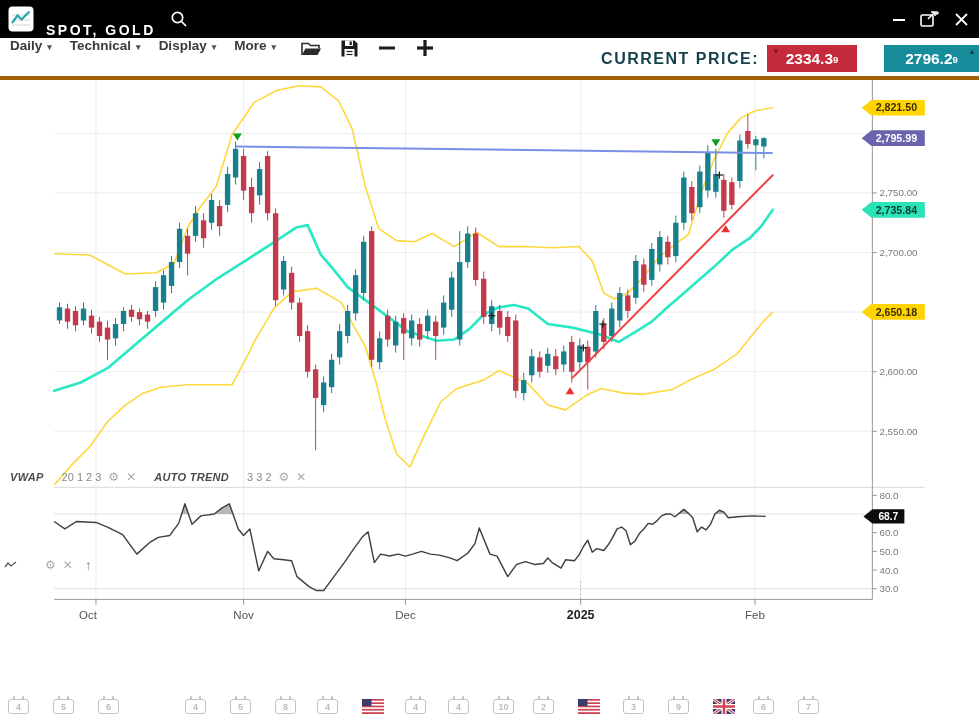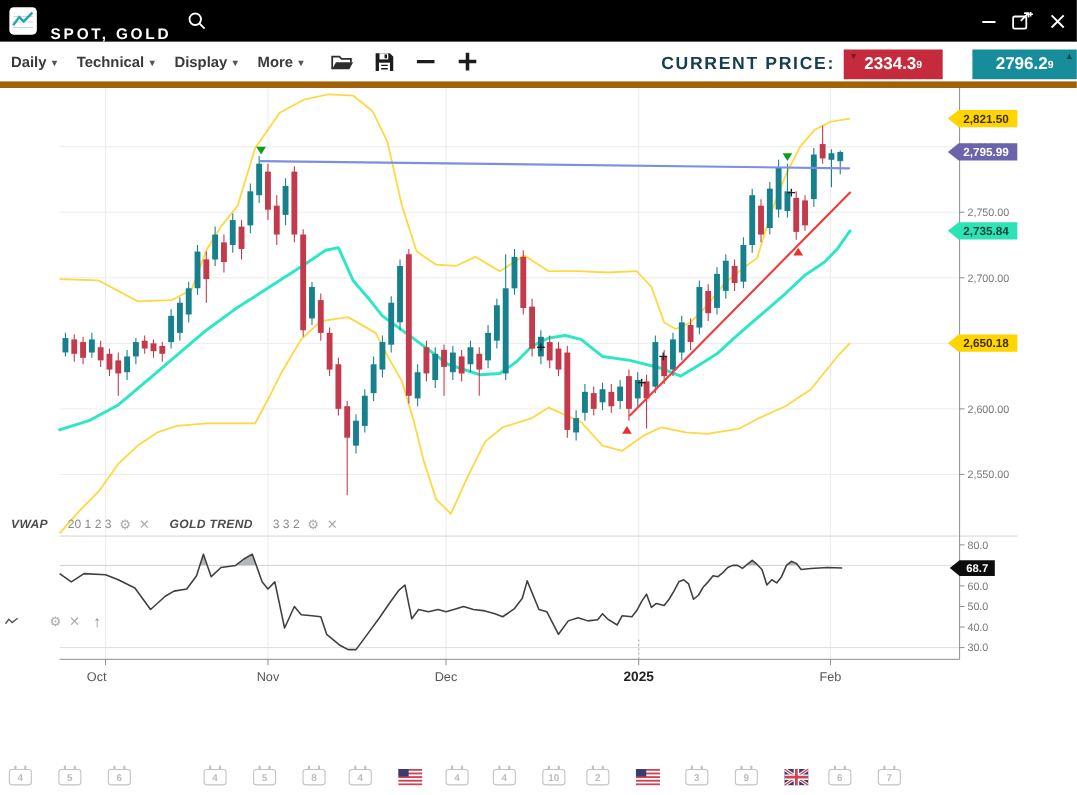--- a/index.html
+++ b/index.html
@@ -9,21 +9,21 @@
   
   .header { position:absolute; top:0; left:0; width:979px; height:38px; background:#000;
     display:flex; align-items:center; }
   .logo { width:26px; height:26px; margin-left:8px; }
   .title { color:#fff; font-size:14px; font-weight:bold; letter-spacing:2.5px; margin-left:12px;margin-top:21px; }
   .search { margin-left:14px; }
   .win-controls { position:absolute; right:10px; top:0; height:38px; display:flex; align-items:center; gap:14px; }
 
   
   .toolbar { position:absolute; top:38px; left:0; width:979px; height:42px; background:#fff;
-    border-bottom:6px solid #a16207; display:flex; align-items:center; }
+    border-bottom:4px solid #a16207; display:flex; align-items:flex-start; }
   .menu { font-size:13.5px; font-weight:bold; color:#3a3a3a; margin-left:18px; cursor:pointer; display:flex; align-items:center; }
   .menu:first-child { margin-left:10px; }
   .caret { font-size:9px; color:#555; margin-left:5px; padding-top:2px; }
   .tool-icons { display:flex; align-items:center; gap:18px; margin-left:24px; }
   .price-group { position:absolute; right:0; top:7px; display:flex; align-items:center; }
   .cp-label { font-size:16px; font-weight:bold; color:#17404f; letter-spacing:1.5px; margin-right:8px; }
   .px-badge { height:27px; width:90px; display:flex; align-items:center; justify-content:center;
     color:#fff; font-size:15.5px; font-weight:bold; position:relative; }
   .px-badge .sup { font-size:9.5px; vertical-align:top; line-height:10px; margin-top:2px; }
   .px-badge.bid { background:#c52b3d; }
@@ -403,21 +403,21 @@
     <path d="M910 570.73 L920 562.73 H956 V578.73 H920 Z" fill="#0D0D0D"></path>
     <text x="938" y="574.73" text-anchor="middle" font-size="11.5" font-weight="bold" fill="#FFFFFF">68.7</text>
   </svg>
 
 <div class="ind-row" id="vwap-row">
   <span class="ind-name">VWAP</span>
   <span class="ind-params">20 1 2 3</span>
   <span class="ind-icon">⚙</span>
   <span class="ind-icon">✕</span>
   <span class="ind-gap"></span>
-  <span class="ind-name">GOLD TREND</span>
+  <span class="ind-name">AUTO TREND</span>
   <span class="ind-params">3 3 2</span>
   <span class="ind-icon">⚙</span>
   <span class="ind-icon">✕</span>
 </div>
 <div class="ind-row" id="rsi-row">
   <svg width="13" height="10" style="margin-right:3px">
     <polyline points="1,7 4,3 7,6 12,2" fill="none" stroke="#555" stroke-width="1.3"></polyline>
   </svg>
   <span class="ind-name"></span>
   <span class="ind-params"></span>

